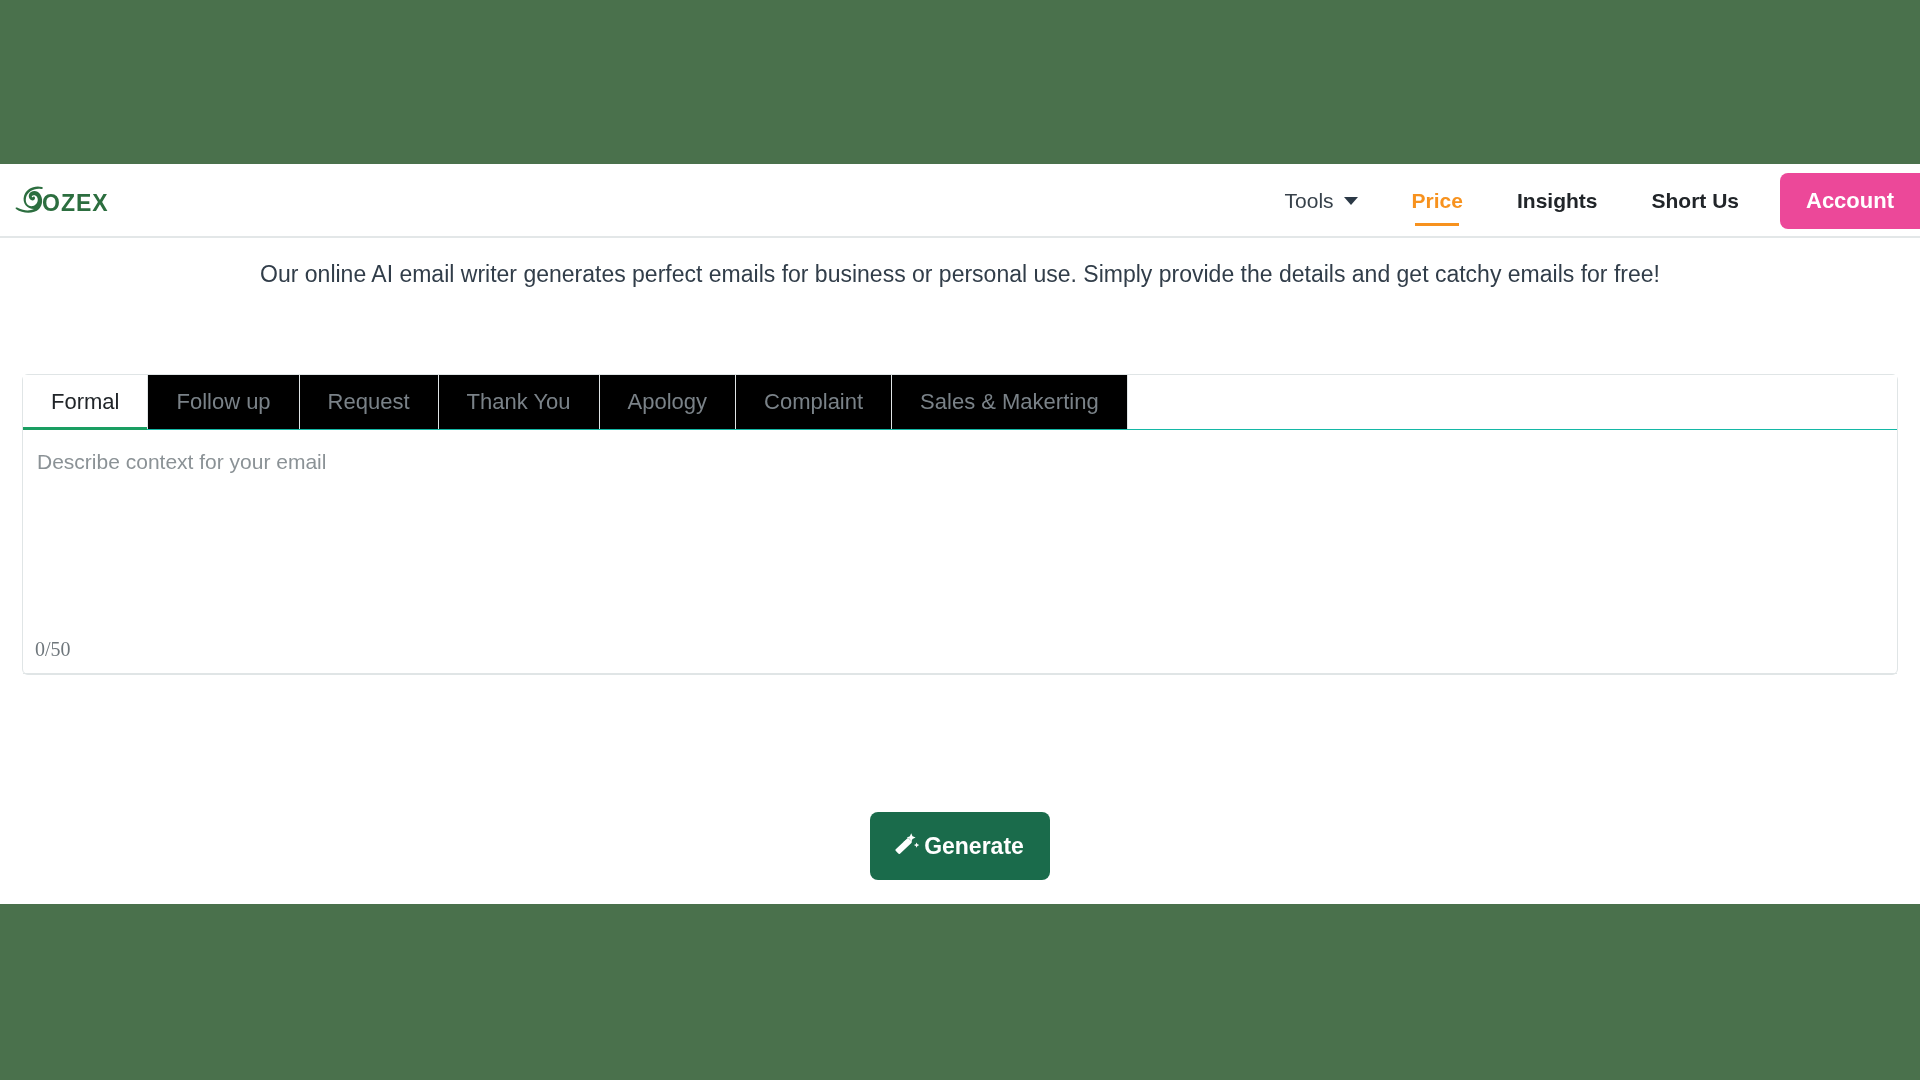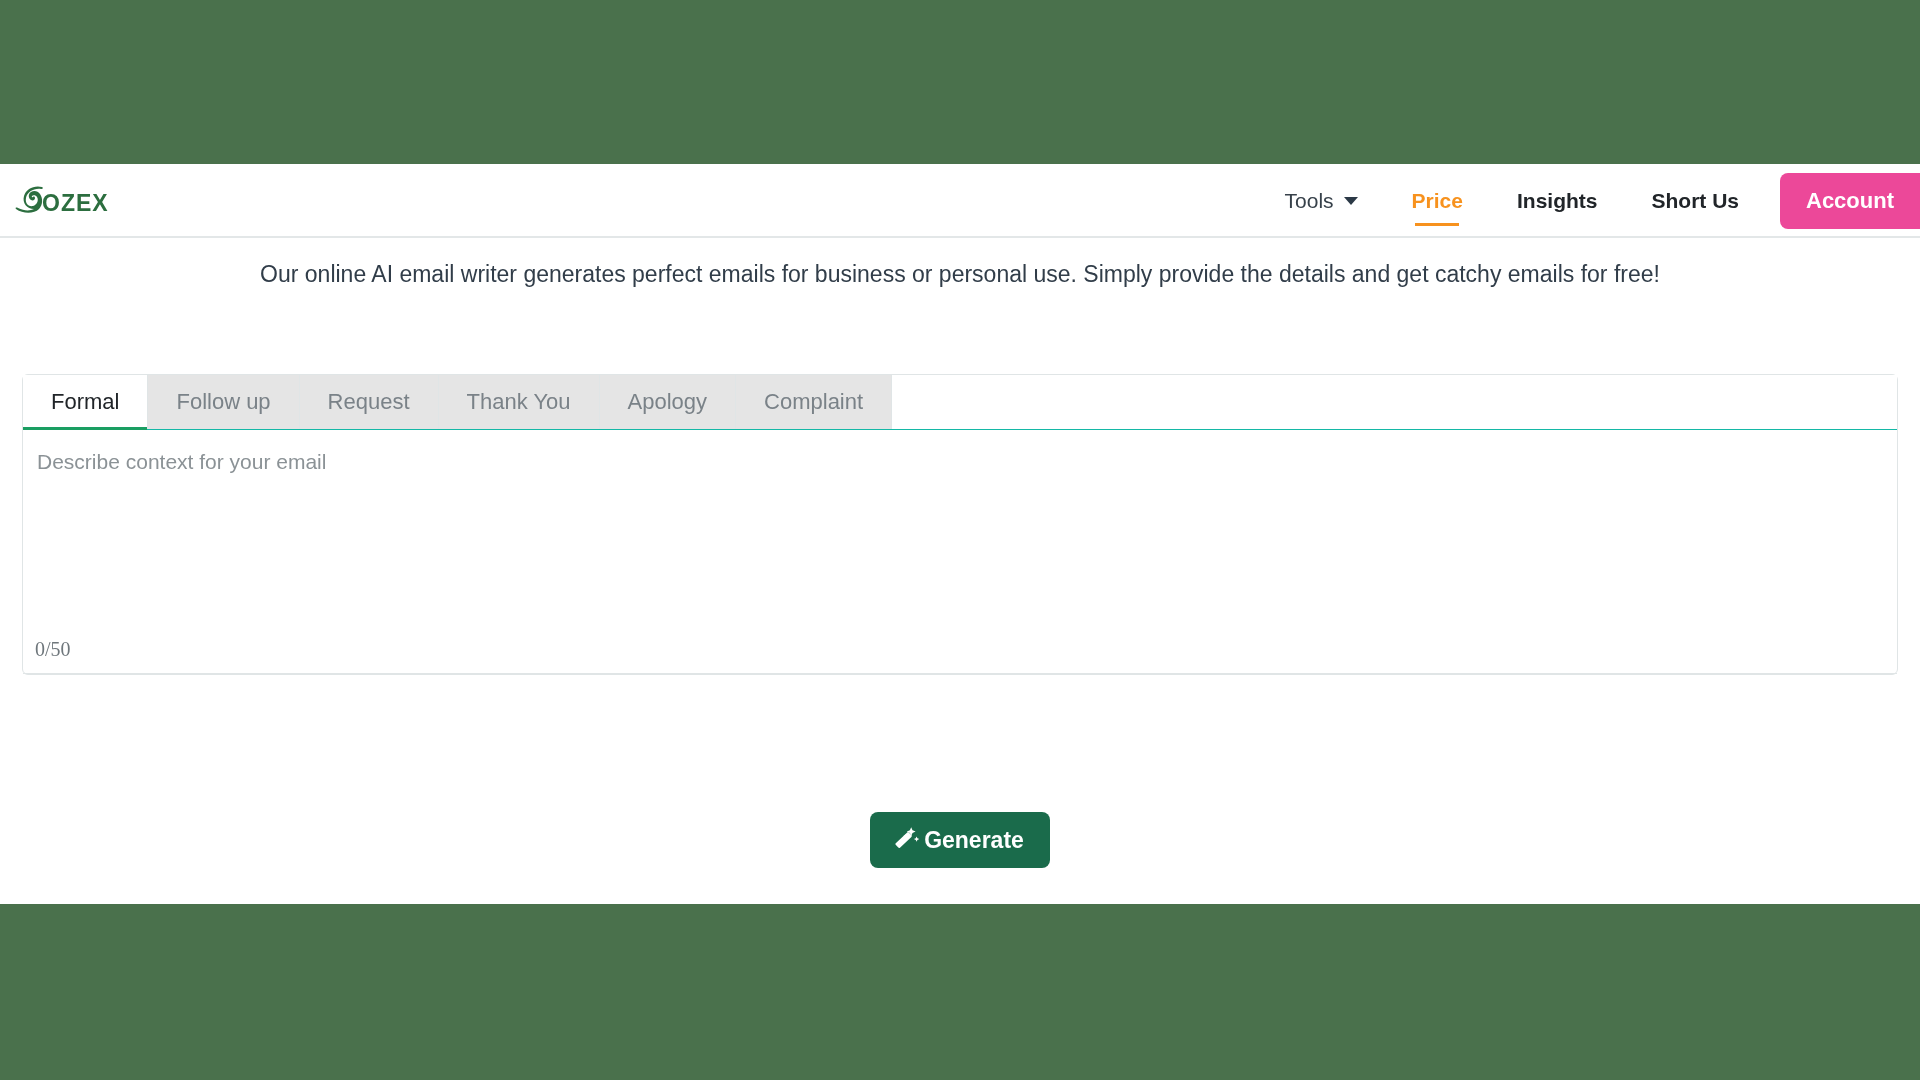--- a/index.html
+++ b/index.html
@@ -154,21 +154,21 @@
     background: #ffffff;
   }
   .tab {
     position: relative;
     display: flex;
     align-items: center;
     justify-content: center;
     padding: 0 28px;
     font-size: 22px;
     color: #7a8288;
-    background: #e5e5e5;
+    background: #000000;
     border-right: 1px solid #e0e5e6;
     cursor: pointer;
     white-space: nowrap;
   }
   .tab.active {
     background: #ffffff;
     color: #212529;
   }
   .tab.active::after {
     content: "";
@@ -254,21 +254,21 @@
   }
   .generate-btn {
     display: flex;
     align-items: center;
     justify-content: center;
     gap: 4px;
     background: #1a6b4b;
     color: #ffffff;
     font-size: 23px;
     font-weight: 700;
-    height: 56px;
+    height: 68px;
     padding: 0 26px 0 20px;
     border: 0;
     border-radius: 8px;
     cursor: pointer;
     font-family: "Liberation Sans", sans-serif;
   }
   .wand { display: block; }
 </style>
 </head>
 <body>
@@ -330,20 +330,23 @@
         <span>Request</span>
       </div>
       <div class="tab">
         <span>Thank You</span>
       </div>
       <div class="tab">
         <span>Apology</span>
       </div>
       <div class="tab">
         <span>Complaint</span>
+      </div>
+      <div class="tab">
+        <span>Sales &amp; Makerting</span>
       </div>
       <div class="tabs-filler"></div>
     </div>
 
     <div class="ta-wrap">
       <textarea class="ta" placeholder="Describe context for your email" style=""></textarea>
       <div class="counter">0/50</div>
     </div>
 
   </div>

